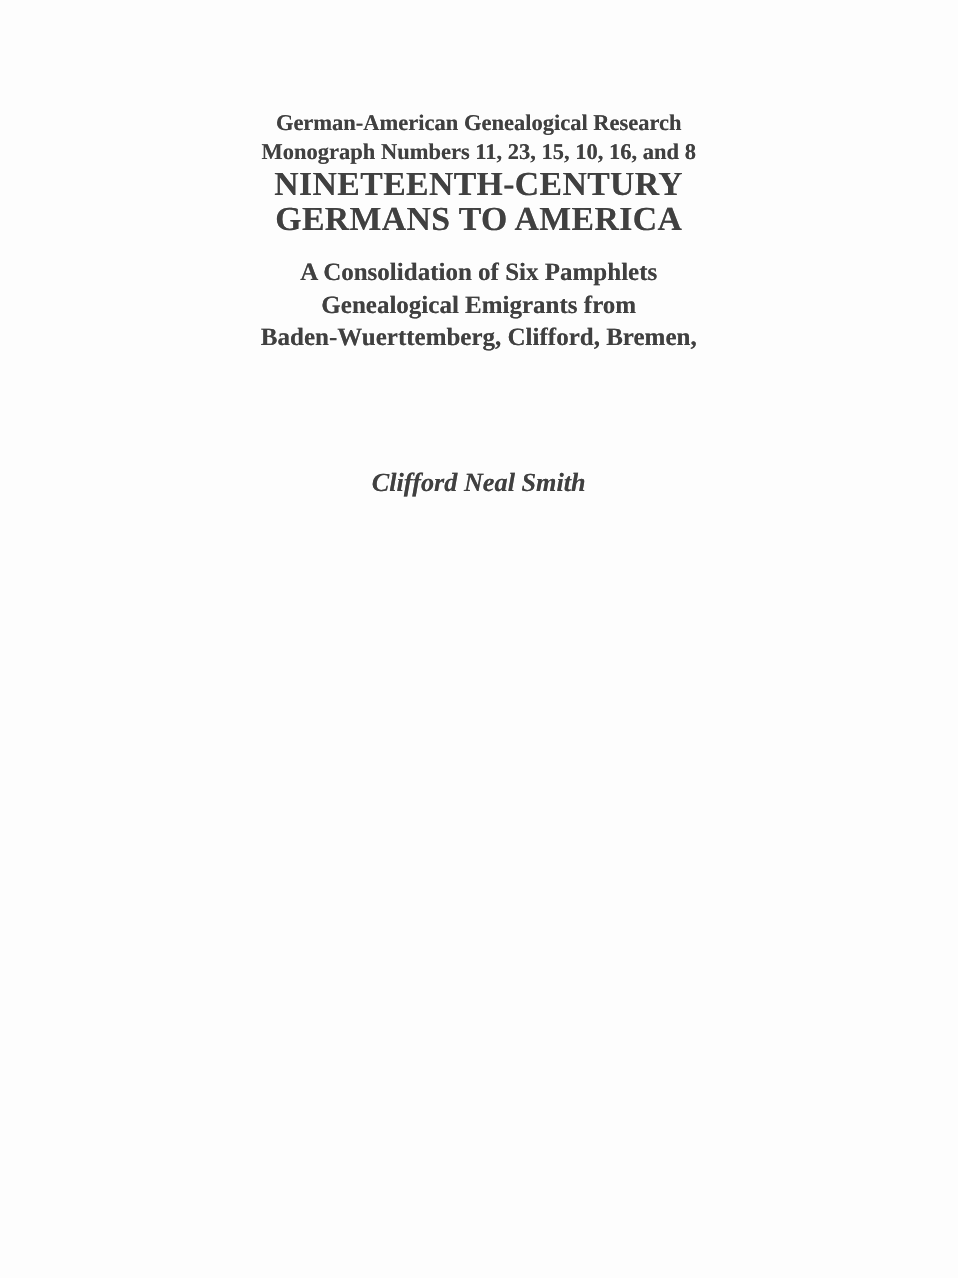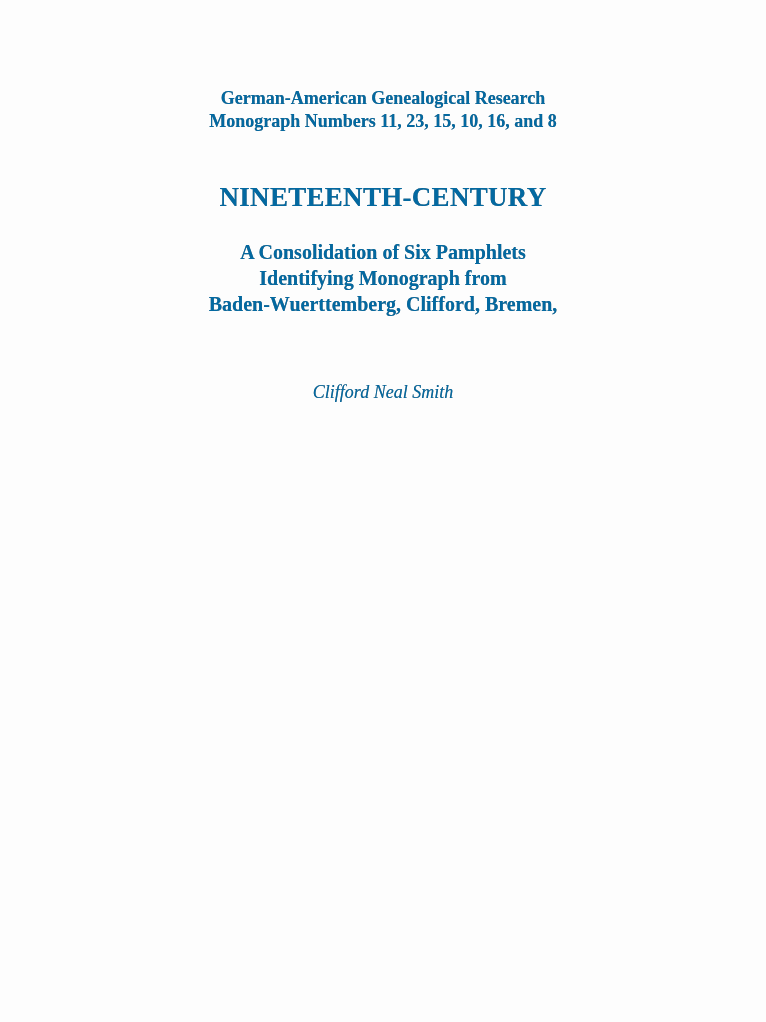--- a/index.html
+++ b/index.html
@@ -23,55 +23,55 @@
     
     text-shadow: 0 0 0.5px rgba(30,30,30,0.55);
   }
   .series-block {
     padding-top: 87px;
     font-size: 18px;
     line-height: 23px;
     font-weight: bold;
   }
   .title-block {
-    margin-top: 50px;
     font-size: 27px;
     line-height: 28px;
     font-weight: bold;
     letter-spacing: 0.3px;
   }
   .subtitle-block {
-    margin-top: 28px;
+    margin-top: 16px;
     font-size: 20px;
     line-height: 26px;
     font-weight: bold;
   }
   .author-block {
-    margin-top: 63px;
-    font-size: 18px;
+    margin-top: 91px;
+    font-size: 21px;
     line-height: 25px;
-    font-weight: normal;
+    font-weight: bold;
     font-style: italic;
   }
 </style>
 </head>
 <body style="background: rgb(253, 253, 253);">
 
-<div class="page" style="color: #0369a1;">
+<div class="page" style="color: #404040;">
 
   <div class="series-block">
     <div>German-American Genealogical Research</div>
     <div>Monograph Numbers 11, 23, 15, 10, 16, and 8</div>
   </div>
 
   <div class="title-block">
     <div>NINETEENTH-CENTURY</div>
+    <div>GERMANS TO AMERICA</div>
   </div>
 
   <div class="subtitle-block">
     <div>A Consolidation of Six Pamphlets</div>
-    <div>Identifying Monograph from</div>
+    <div>Genealogical Emigrants from</div>
     <div>Baden-Wuerttemberg, Clifford, Bremen,</div>
   </div>
 
   <div class="author-block">Clifford Neal Smith</div>
 
 </div>
 
 </body></html>

